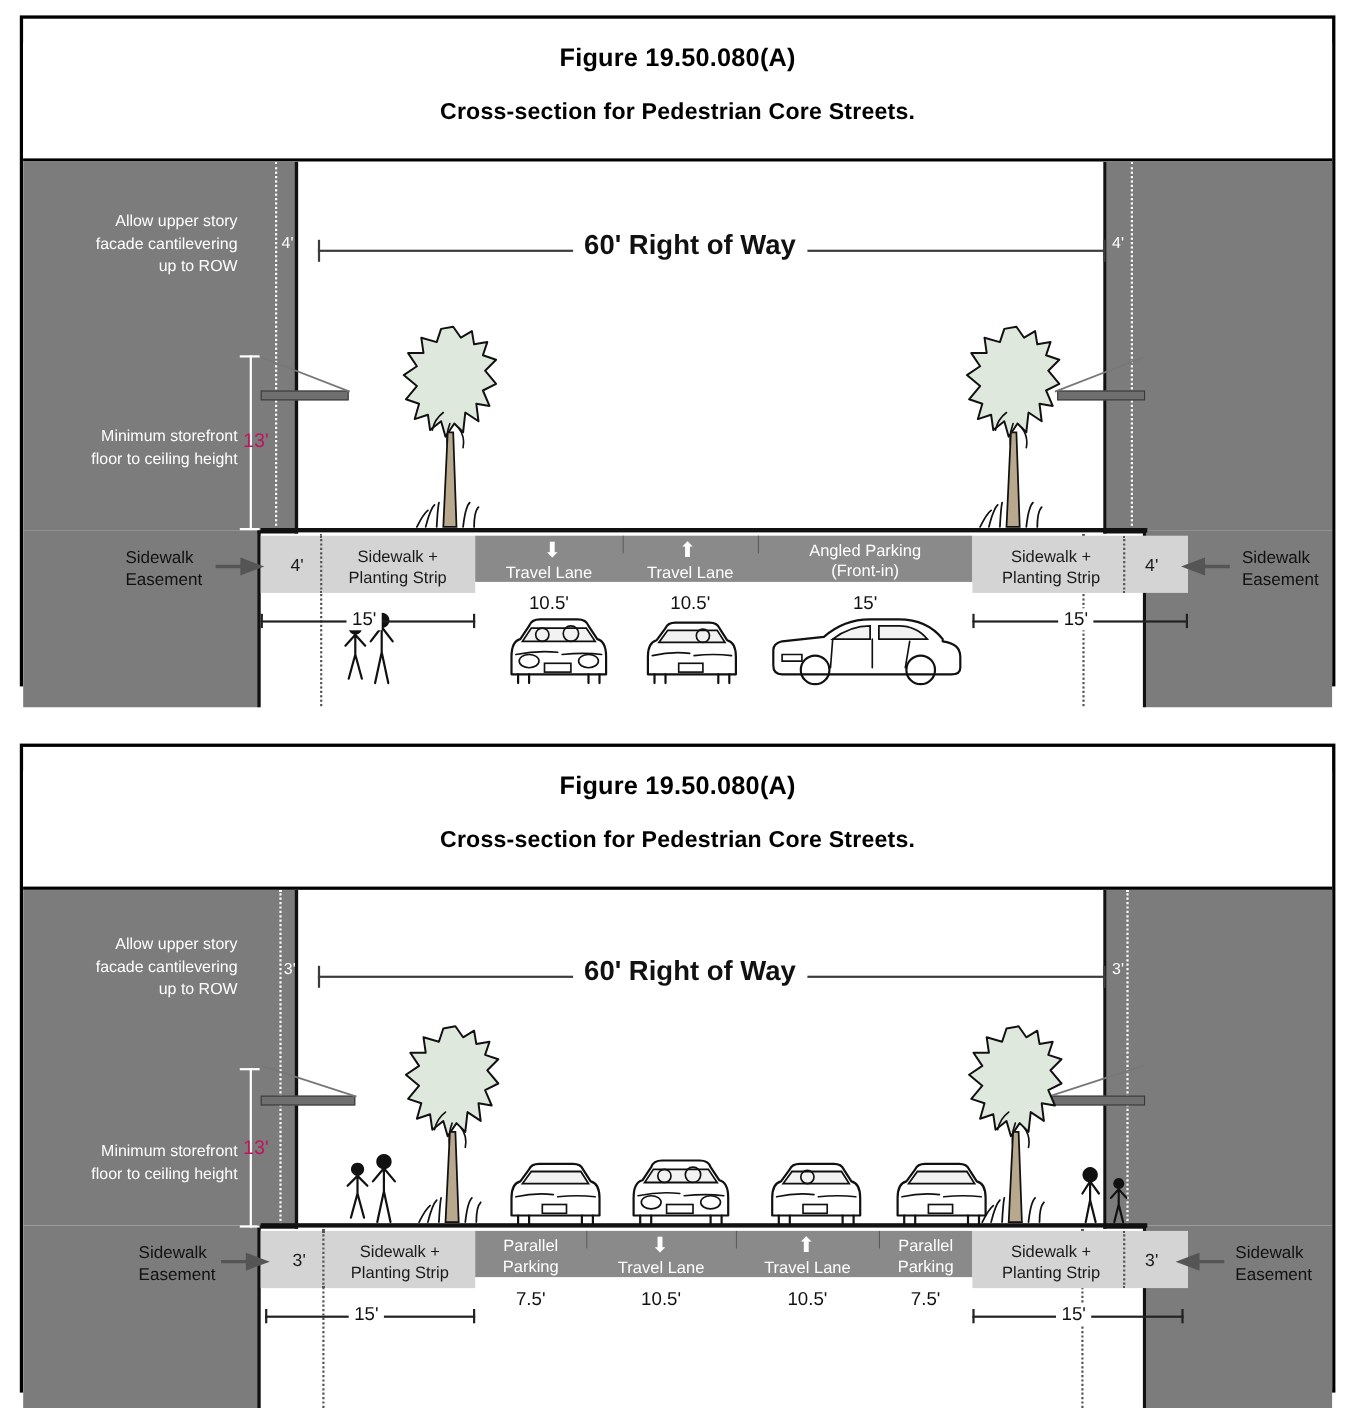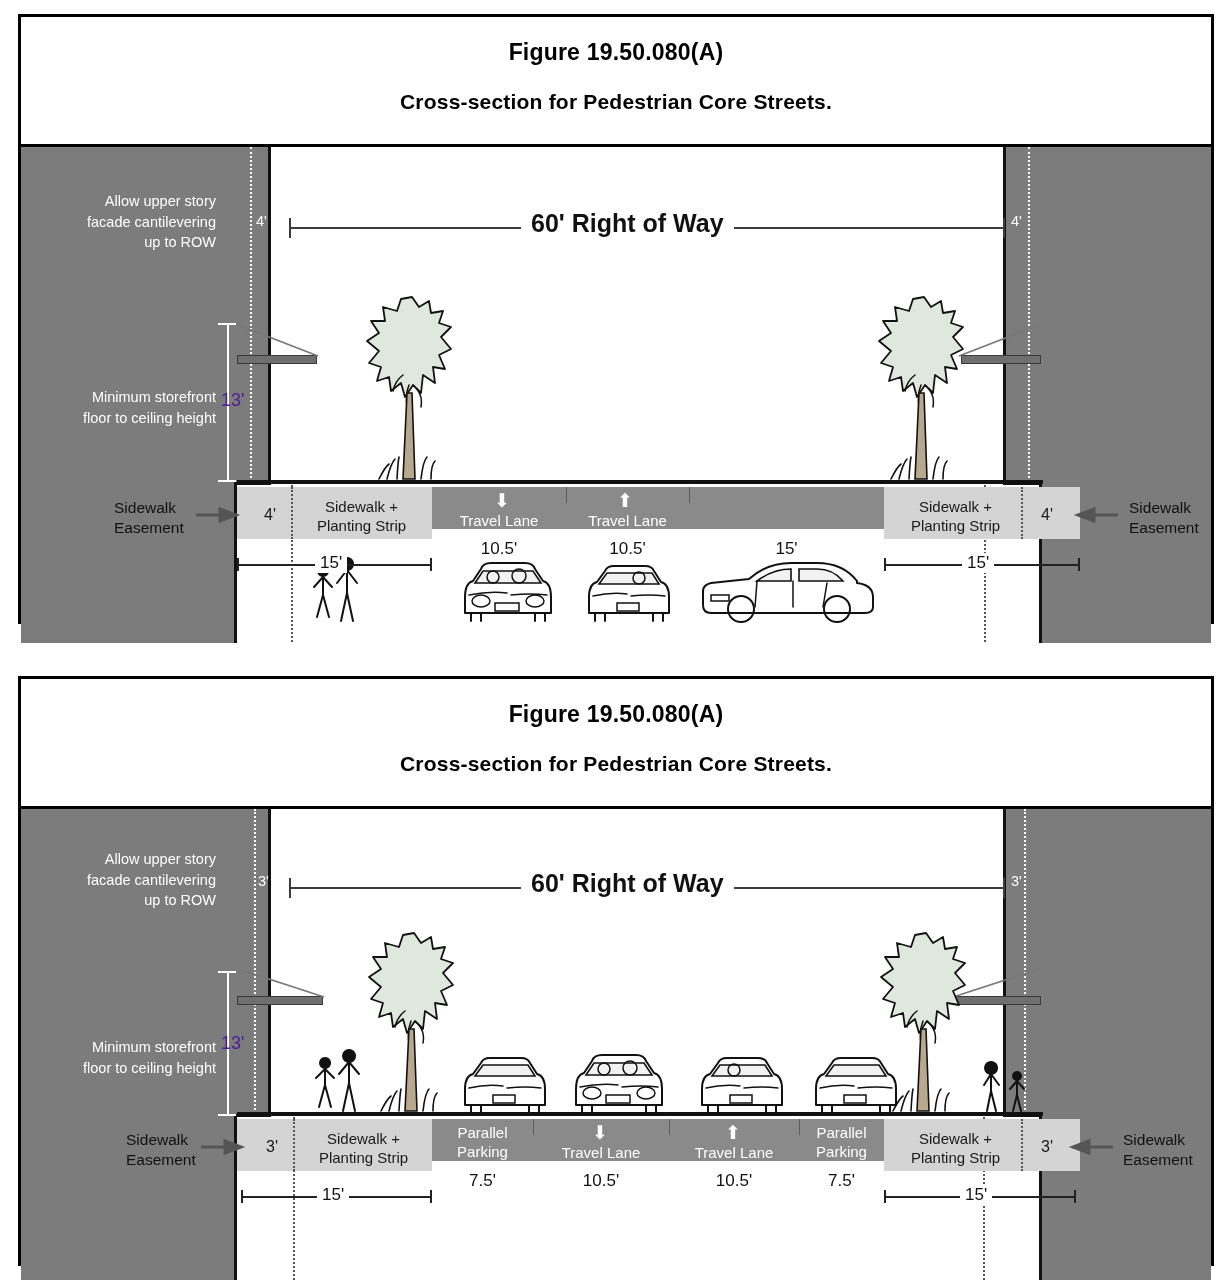--- a/index.html
+++ b/index.html
@@ -115,21 +115,21 @@
     font-size:25px;
     color:#111;
     background:#fff;
     padding:0 10px;
     white-space:nowrap;
   }
 
   .vdim-line{position:absolute;width:2px;background:#fff;}
   .vdim-cap{position:absolute;height:2px;width:18px;background:#fff;}
   .vdim-text{
-    position:absolute;font-size:18px;color:#4c1d95;white-space:nowrap;
+    position:absolute;font-size:18px;color:#be185d;white-space:nowrap;
   }
   .street-band{
     position:absolute;
     background:#8a8a8a;
   }
   .walk-band{
     position:absolute;
     background:#d4d4d4;
   }
   .curb-line{position:absolute;background:#111;}
@@ -333,20 +333,24 @@
       <div class="seg-divider" style="left:668px;top:340px;height:16px;"></div>
 
       <div class="arrow-glyph" style="left:473px;top:344px;">⬇</div>
       <div class="seg-label" style="left:411px;top:364px;width:134px;">Travel Lane</div>
       <div class="width-num" style="left:411px;top:392px;width:134px;">10.5'</div>
 
       <div class="arrow-glyph" style="left:596px;top:344px;">⬆</div>
       <div class="seg-label" style="left:545px;top:364px;width:123px;">Travel Lane</div>
       <div class="width-num" style="left:545px;top:392px;width:123px;">10.5'</div>
 
+      <div class="seg-label" style="left:668px;top:344px;width:195px;">
+        <div>Angled Parking</div>
+        <div>(Front-in)</div>
+      </div>
       <div class="width-num" style="left:668px;top:392px;width:195px;">15'</div>
 
       <div class="ease-text" style="left:93px;top:351px;text-align:left;">
         <div>Sidewalk</div>
         <div>Easement</div>
       </div>
       <svg class="ease-arrow" style="left:175px;top:360px;" width="42" height="16">
         <path d="M0 8 L26 8 M24 2 L40 8 L24 14 Z" stroke="#555" stroke-width="3" fill="#555"></path>
       </svg>
 

